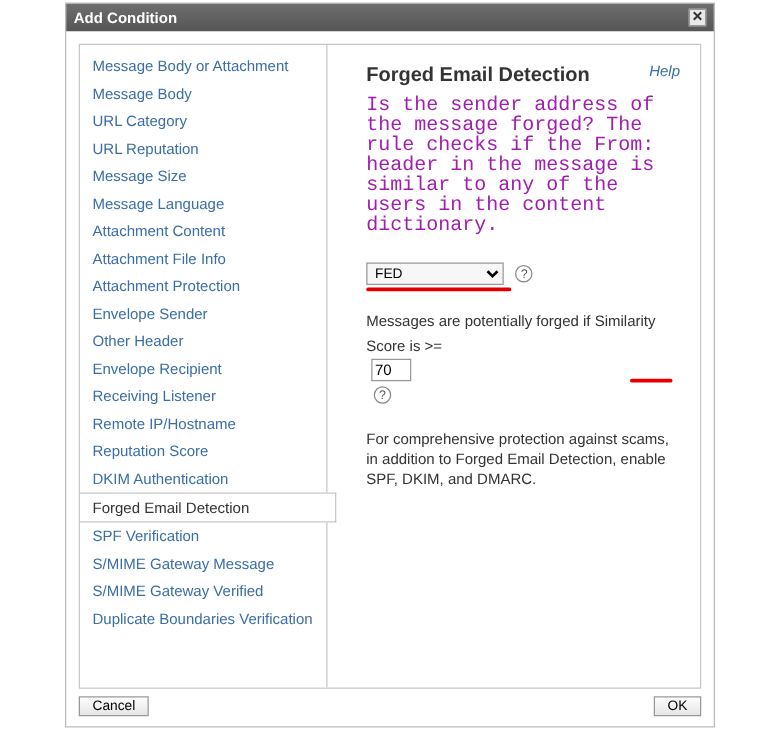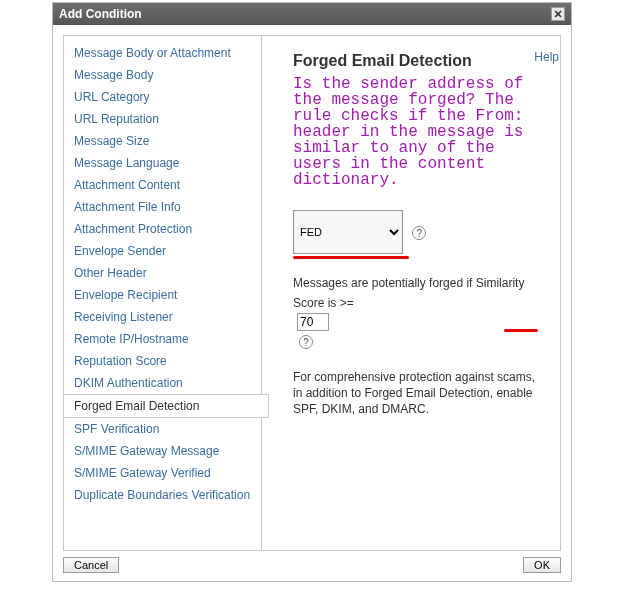--- a/index.html
+++ b/index.html
@@ -77,24 +77,25 @@
     z-index: 2;
   }
   .main {
     flex: 1;
     padding: 14px 16px;
     position: relative;
   }
   .help-link {
     position: absolute;
     top: 14px;
-    right: 1px;
+    right: 16px;
     color: #3a6ea5;
     cursor: pointer;
     font-size: 12px;
+    font-style: italic;
   }
   .main h2 {
     margin: 2px 0 6px 0;
     font-size: 16px;
     font-weight: bold;
     color: #333;
   }
   .desc {
     font-size: 16px;
     color: #a21caf;
@@ -107,21 +108,21 @@
     font-size: 12px;
     margin-bottom: 4px;
   }
   .select-wrap {
     position: relative;
     display: inline-block;
     margin-bottom: 2px;
   }
   select {
     font-size: 11px;
-    padding: 14px 2px;
+    padding: 1px 2px;
     width: 110px;
     border: 1px solid #999;
     background: #f7f7f7;
   }
   .qmark {
     display: inline-block;
     width: 14px; height: 14px;
     border: 1px solid #888;
     border-radius: 50%;
     font-size: 10px;

